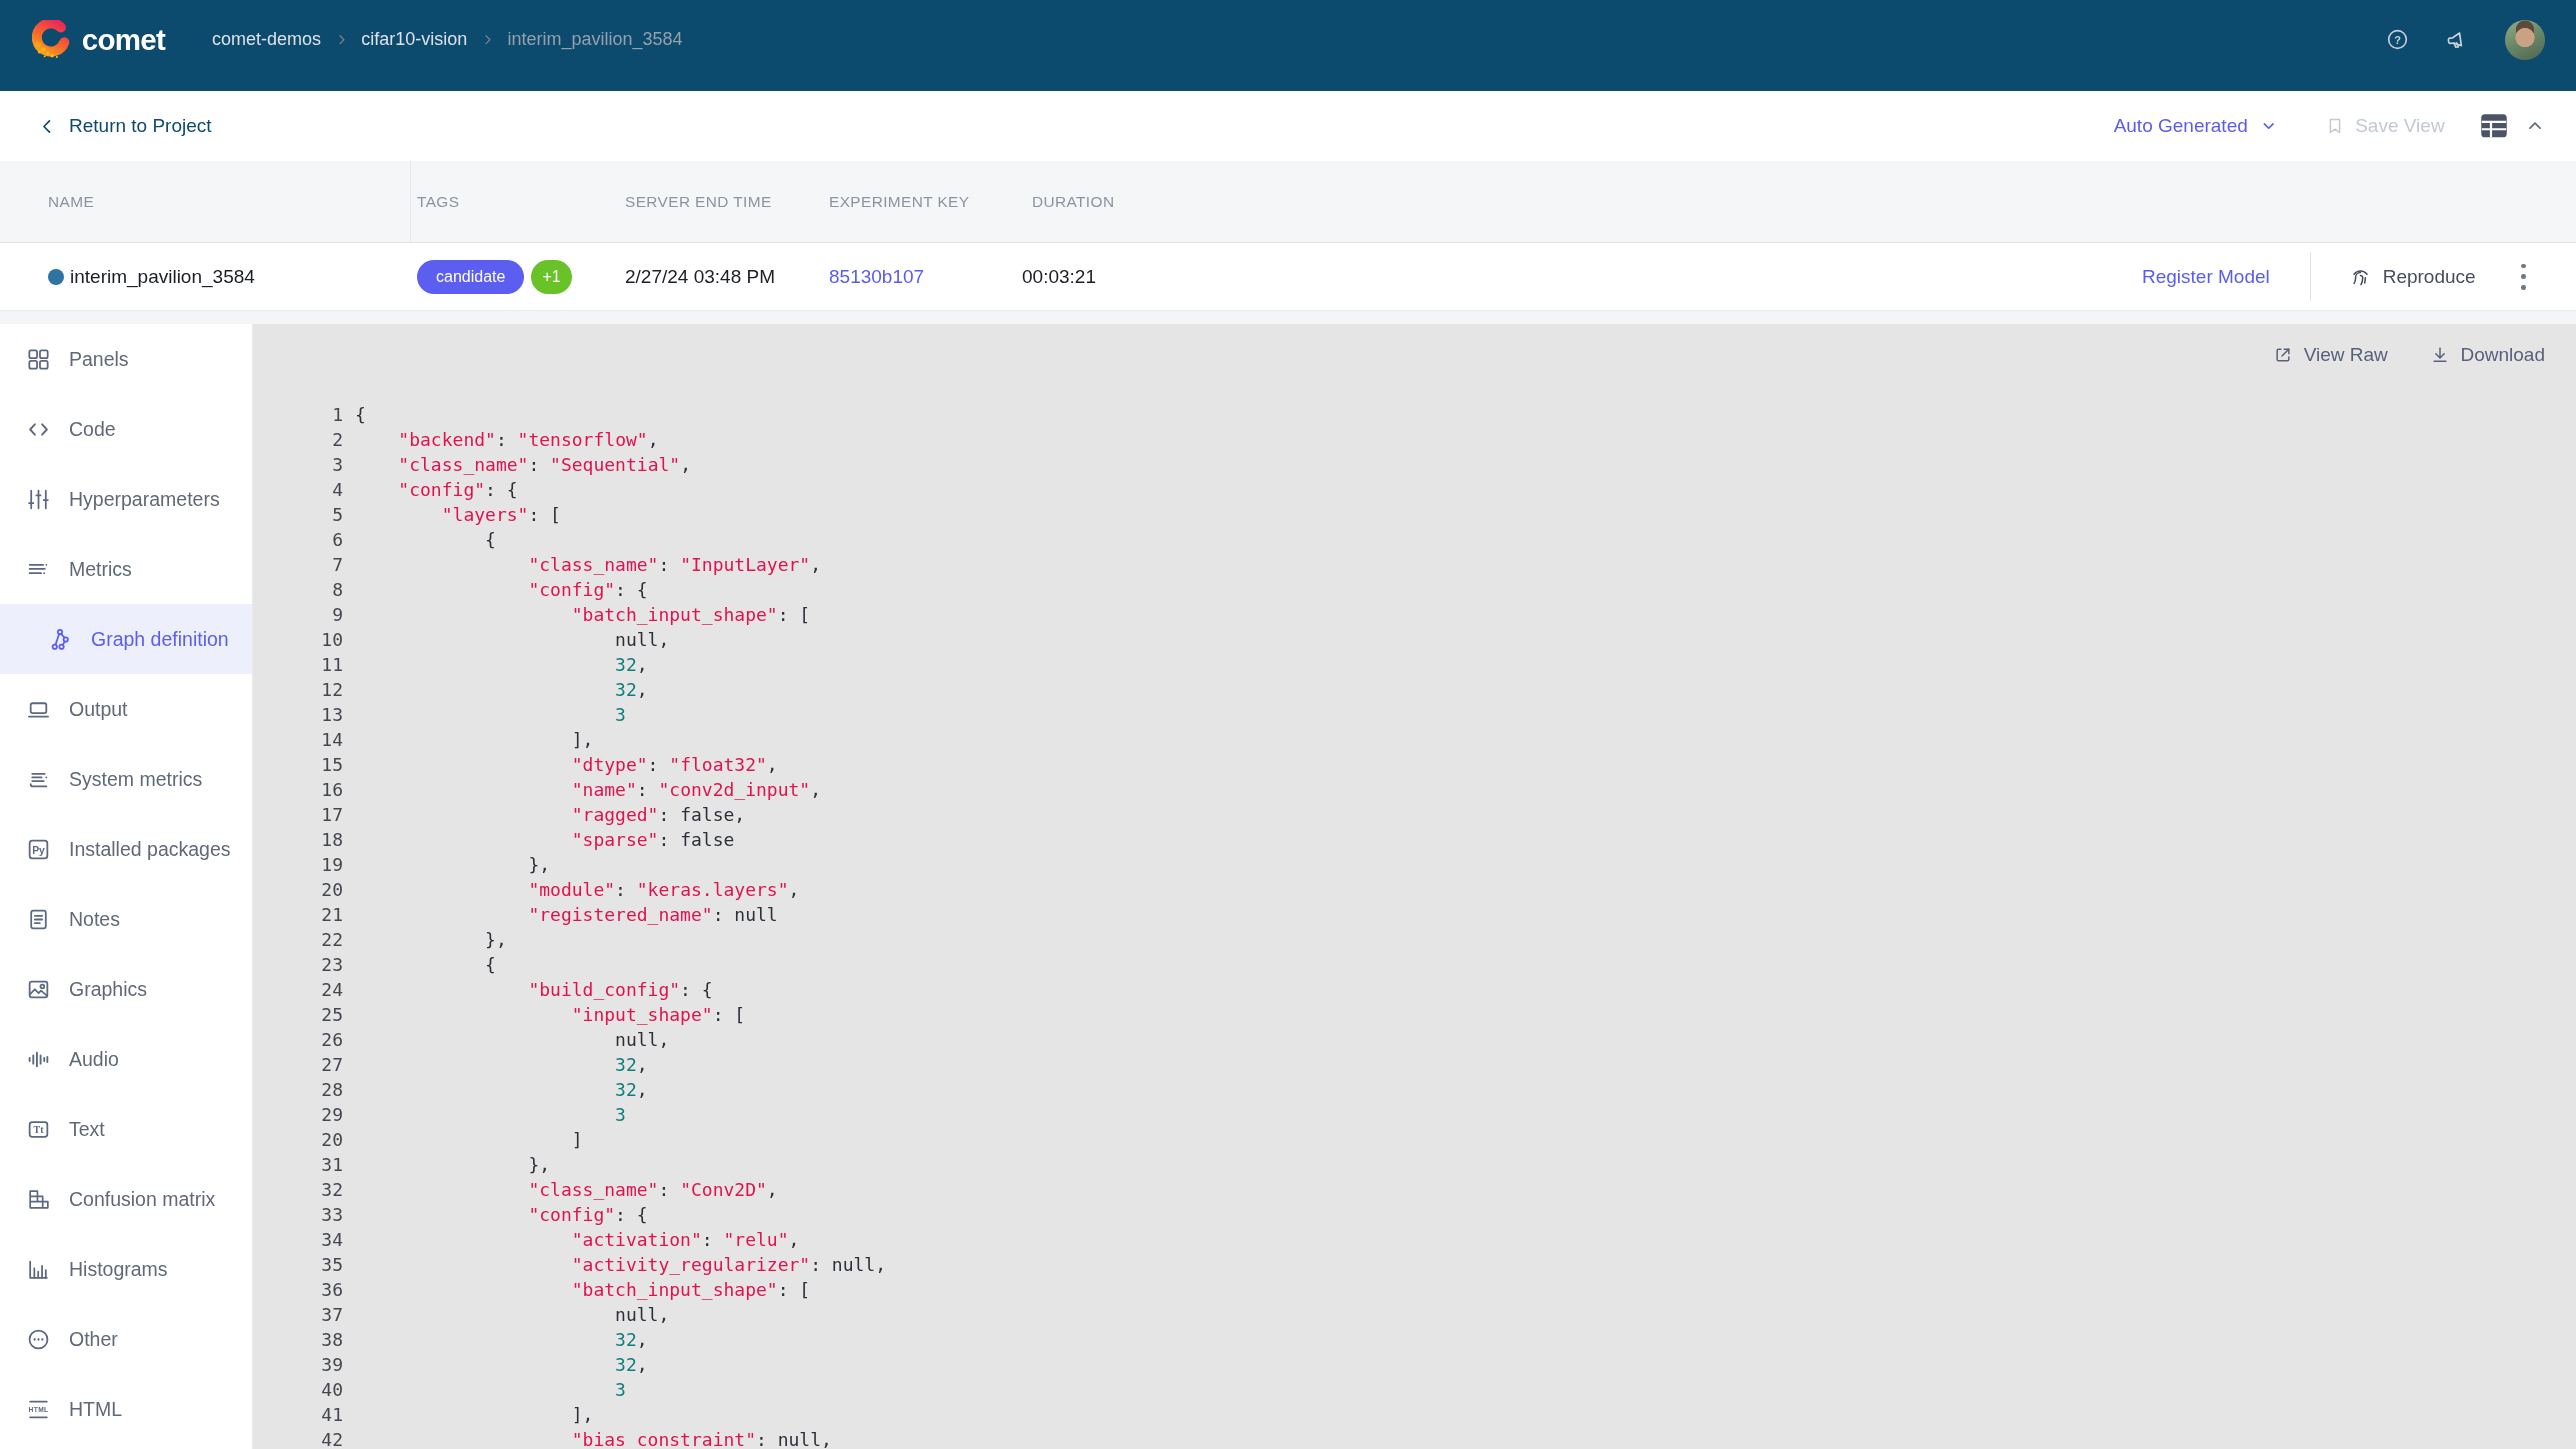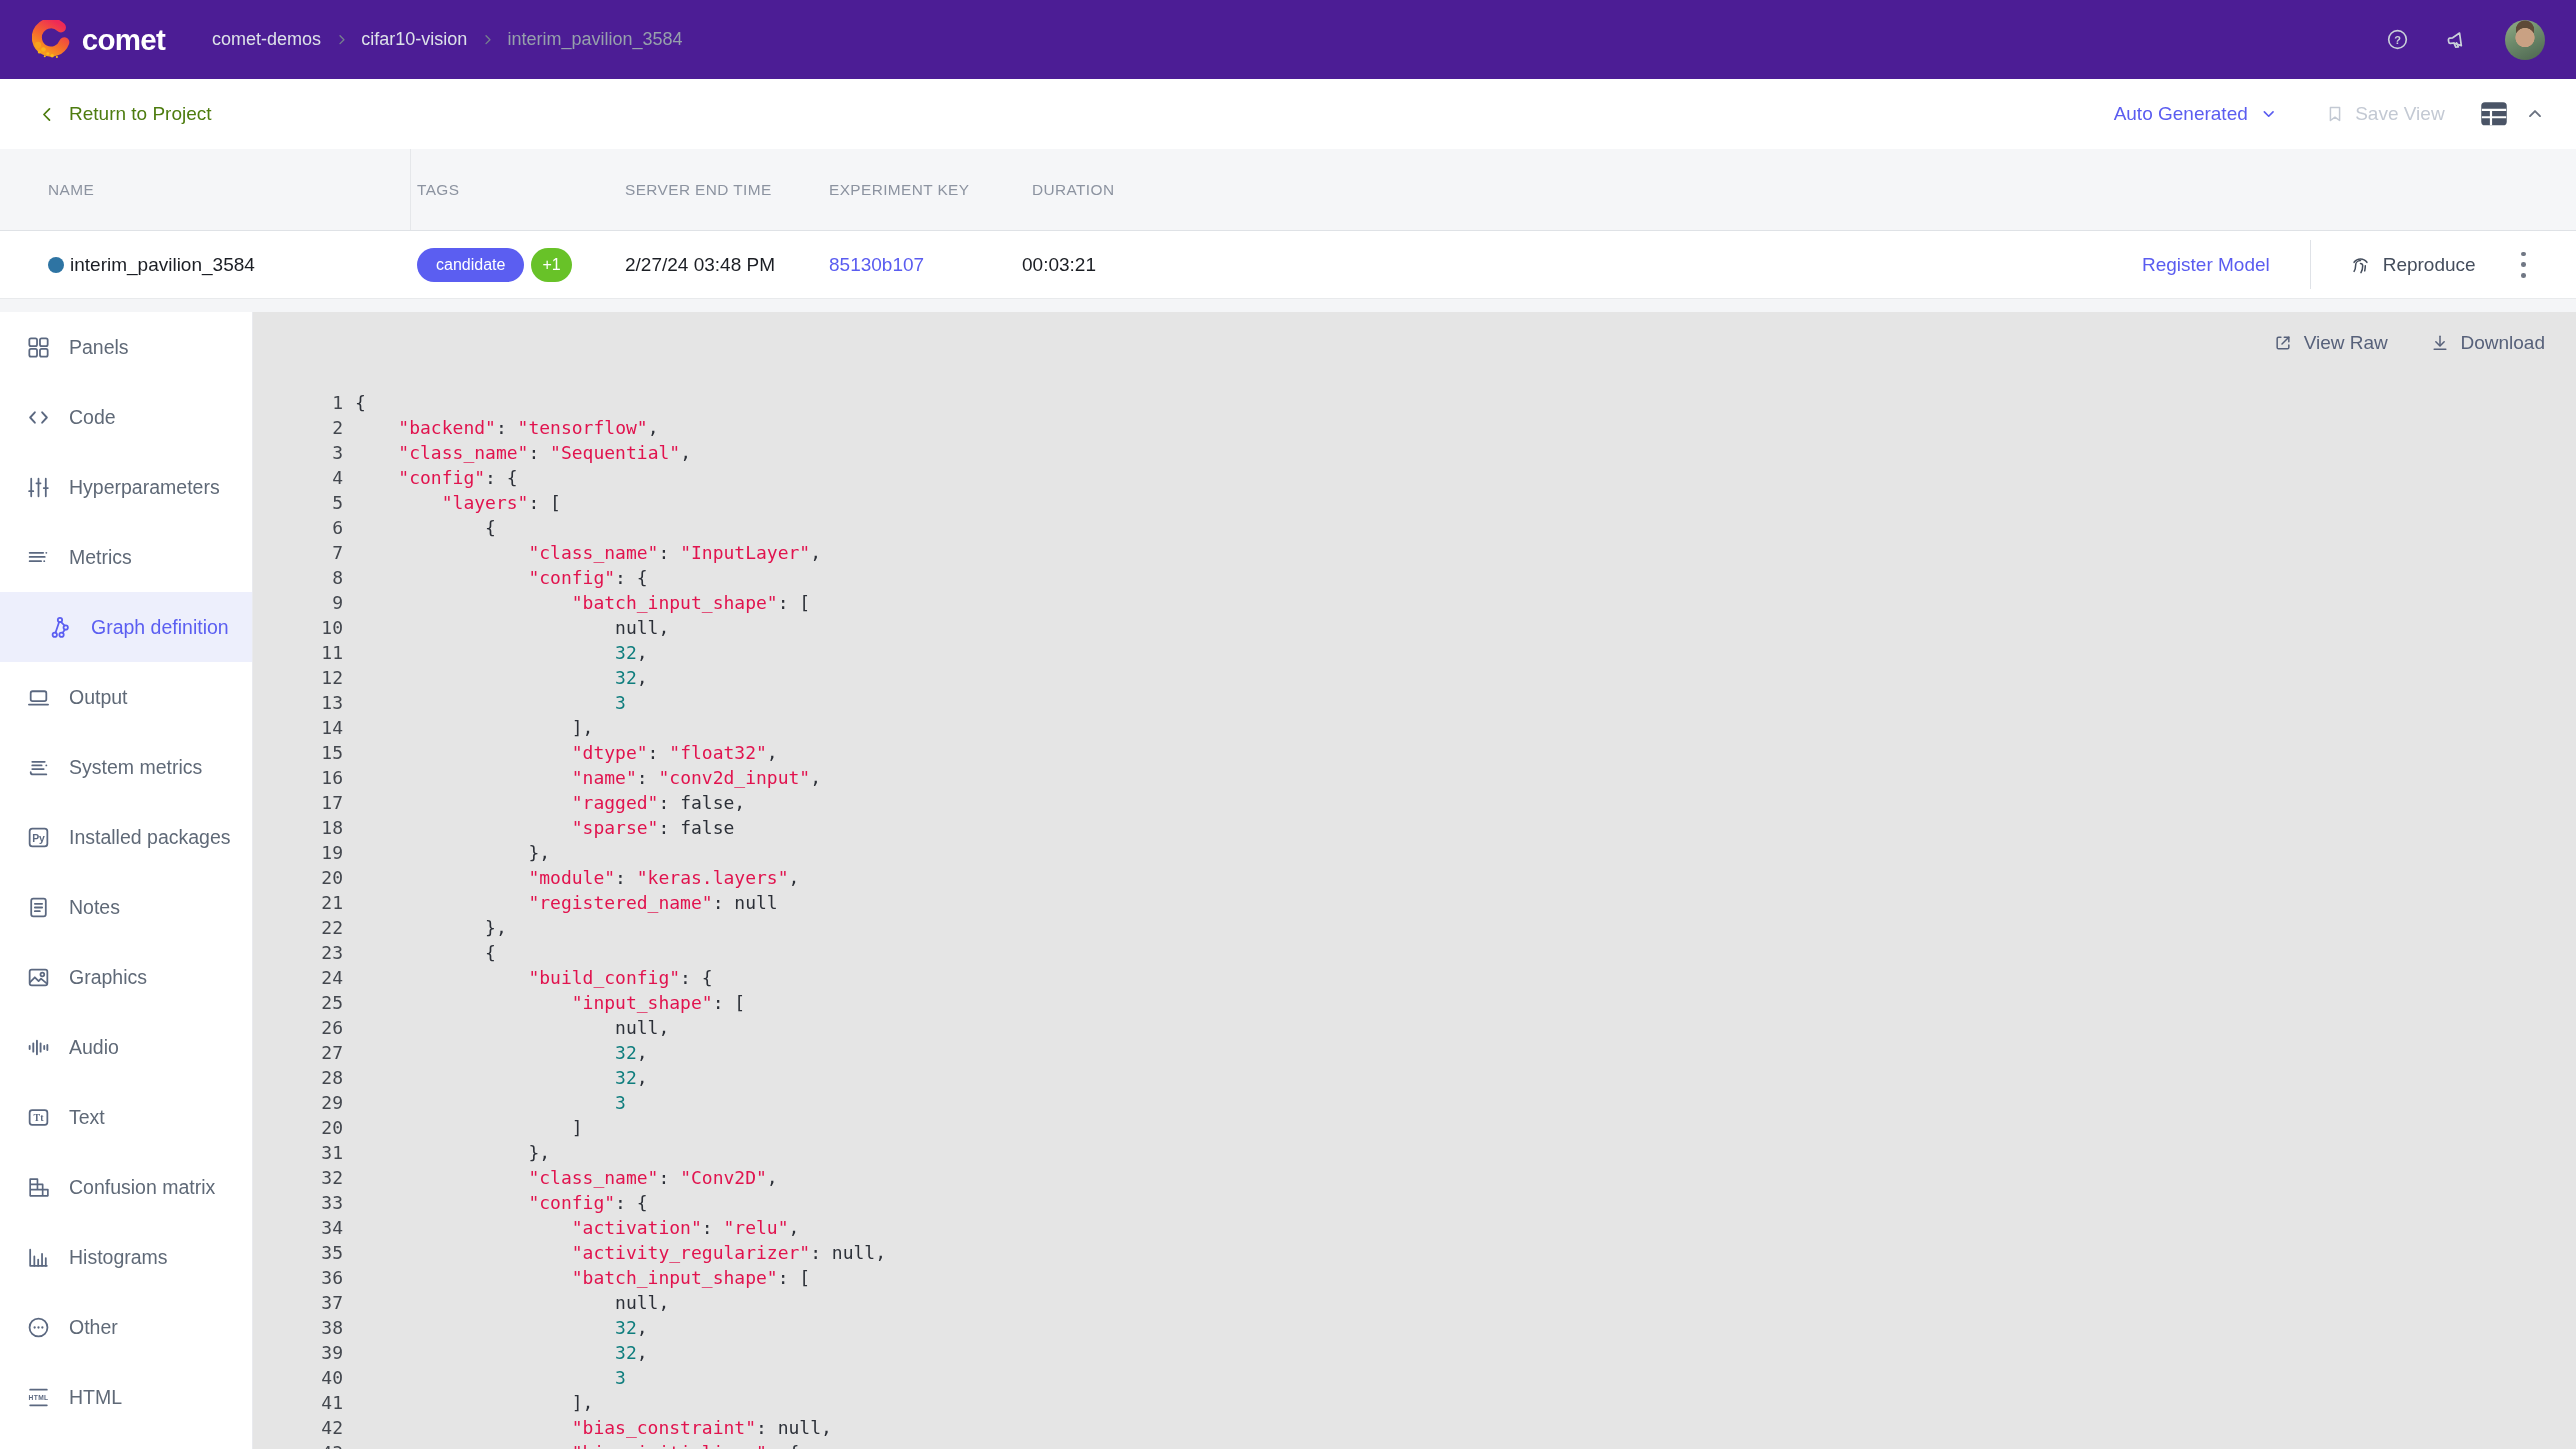--- a/index.html
+++ b/index.html
@@ -1,37 +1,37 @@
 <!DOCTYPE html>
 <html style="font-size:10.7px"><head>
 <meta charset="utf-8">
 <style>
   html,body{margin:0;padding:0;background:#f4f5f7;}
   body{width:2576px;height:1449px;overflow:hidden;font-family:"Liberation Sans",sans-serif;-webkit-font-smoothing:antialiased;}
   .app{width:2576px;height:1449px;display:flex;flex-direction:column;}
 
   
-  .navbar{height:79px;background:#4c1d95;display:flex;align-items:center;padding:0 31px 0 32px;flex:none;}
+  .navbar{height:79px;background:#0c4a6e;display:flex;align-items:center;padding:0 31px 12px 32px;flex:none;}
   .brand{display:flex;align-items:center;gap:10.7px;}
   .brand-text{color:#fff;font-size:29.5px;font-weight:bold;letter-spacing:-0.7px;}
   .breadcrumbs{display:flex;align-items:center;gap:13.4px;margin-left:47px;font-size:18px;}
   .crumb{color:#dde2e9;cursor:pointer;}
   .crumb.current{color:#96a0ac;cursor:default;}
   .crumb-sep{display:flex;align-items:center;color:#76808d;}
   .nav-right{margin-left:auto;display:flex;align-items:center;gap:36px;}
   .nav-icon{color:#c9d0d9;display:flex;align-items:center;justify-content:center;cursor:pointer;}
   .avatar{width:40px;height:40px;border-radius:50%;cursor:pointer;border:0;
     background:
       radial-gradient(circle at 50% 44%, #c9a183 0 31%, rgba(0,0,0,0) 33%),
       radial-gradient(circle at 50% 24%, #5d4a38 0 24%, rgba(0,0,0,0) 26%),
       linear-gradient(155deg,#93ad85 0%,#6d8a6b 45%,#4c654f 100%);}
 
   
   .toolbar{height:70px;background:#fff;display:flex;align-items:center;padding:0 31px 0 38px;flex:none;}
-  .return-btn{display:flex;align-items:center;gap:12px;color:#4d7c0f;font-size:19px;cursor:pointer;}
+  .return-btn{display:flex;align-items:center;gap:12px;color:#0c4a6e;font-size:19px;cursor:pointer;}
   .toolbar-right{margin-left:auto;display:flex;align-items:center;}
   .auto-gen{display:flex;align-items:center;gap:12px;color:#5a5cf0;font-size:19px;cursor:pointer;margin-right:48px;}
   .save-view{display:flex;align-items:center;gap:10px;color:#c3c9d3;font-size:19px;cursor:pointer;margin-right:35px;}
   .tbl-icon{margin-right:17.4px;cursor:pointer;display:flex;}
   .collapse-icon{color:#6a7280;cursor:pointer;display:flex;}
 
   
   .thead{height:81px;background:#f5f6f8;position:relative;border-bottom:1.3px solid #dfe2e6;flex:none;}
   .th{position:absolute;top:50%;transform:translateY(-50%);font-size:15.4px;font-weight:500;color:#8c93a0;letter-spacing:0.4px;}
   .col-div{position:absolute;left:410px;top:0;bottom:0;width:1.3px;background:#e5e7ea;}

